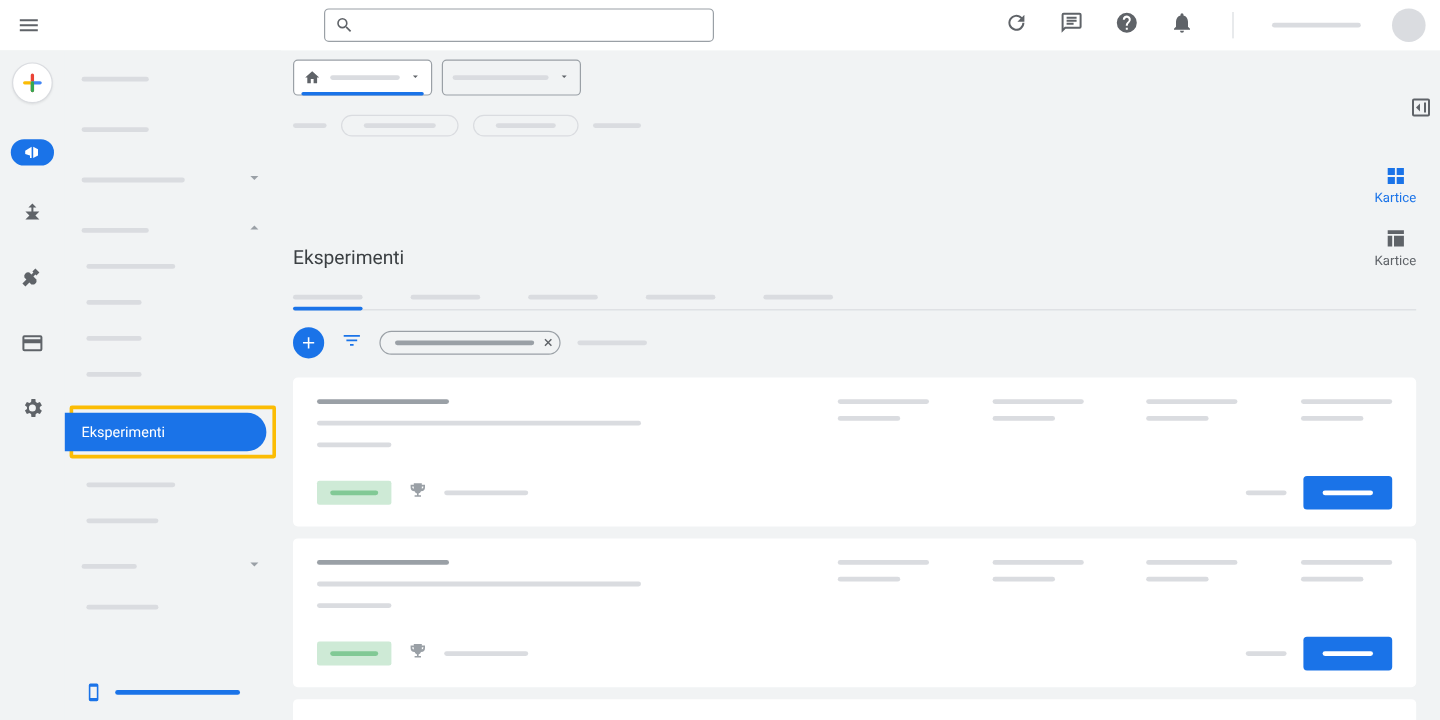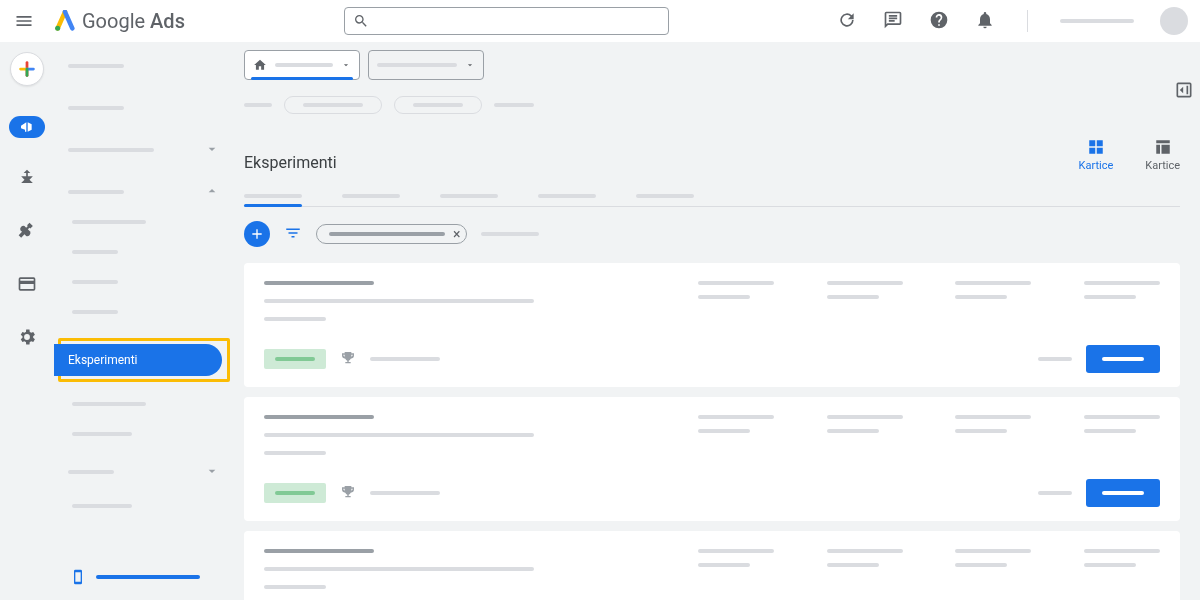--- a/index.html
+++ b/index.html
@@ -42,21 +42,21 @@
   .sel .sbar { height:4px; background:#dadce0; border-radius:2px; flex:1; }
   .sel .tri { margin-left:auto; color:#5f6368; }
   .sel.home::after { content:""; position:absolute; left:6px; right:6px; bottom:-1px; height:3px; background:#1a73e8; border-radius:2px; }
   .breadcrumbs { display:flex; gap:12px; align-items:center; margin-top:16px; }
   .pillchip { height:18px; border:1px solid #dadce0; border-radius:9px; padding:0 18px; display:flex; align-items:center; }
   .pillchip .pbar { height:4px; width:60px; background:#dadce0; border-radius:2px; }
   .crumb-bar { height:4px; background:#dadce0; border-radius:2px; }
   .collapse-icon { position:absolute; top:38px; right:6px; color:#5f6368; cursor:pointer; }
   .page-head { display:flex; align-items:flex-end; margin-top:24px; }
   .page-title { font-size:16px; color:#3c4043; font-weight:400; }
-  .view-switch { margin-left:auto; display:flex; gap:32px; }
+  .view-switch { margin-left:auto; display:flex; gap:18px;flex-direction:column; }
   .view-item { display:flex; flex-direction:column; align-items:center; gap:3px; font-size:11px; cursor:pointer; }
   .view-item.active { color:#1a73e8; }
   .view-item.inactive { color:#5f6368; }
   .tabs { display:flex; gap:40px; margin-top:14px; border-bottom:1px solid #dadce0; padding-bottom:0; }
   .tab { height:20px; display:flex; align-items:center; position:relative; }
   .tab .tbar { height:4px; background:#dadce0; border-radius:2px; }
   .tab.active::after { content:""; position:absolute; left:0; right:0; bottom:-1px; height:3px; background:#1a73e8; border-radius:2px; }
   .toolbar { display:flex; align-items:center; gap:14px; margin-top:14px; }
   .fab { width:26px; height:26px; border-radius:50%; background:#1a73e8; color:#fff; display:flex; align-items:center; justify-content:center; cursor:pointer; }
   .filter-icon { color:#1a73e8; cursor:pointer; }
@@ -87,28 +87,20 @@
 </style>
 </head>
 <body>
 
 <div class="header">
   <div class="hamburger-icon">
     <svg width="20" height="20" viewBox="0 0 24 24">
         <path fill="currentColor" d="M3 6h18v2H3V6zm0 5h18v2H3v-2zm0 5h18v2H3v-2z"></path>
       </svg>
   </div>
-  <div class="logo">
-    <svg width="22" height="22" viewBox="0 0 48 48">
-      <path d="M24 4 L8 40" stroke="#fbbc04" stroke-width="10" stroke-linecap="round"></path>
-      <path d="M24 4 L40 40" stroke="#4285f4" stroke-width="10" stroke-linecap="round"></path>
-      <circle cx="8" cy="40" r="5.5" fill="#34a853"></circle>
-    </svg>
-    <span class="logo-text"><span>Google</span> <b>Ads</b></span>
-  </div>
   <div class="search-wrap">
     <div class="search-box">
       <svg width="16" height="16" viewBox="0 0 24 24">
           <path fill="currentColor" d="M15.5 14h-.79l-.28-.27A6.471 6.471 0 0 0 16 9.5 6.5 6.5 0 1 0 9.5 16a6.47 6.47 0 0 0 4.23-1.57l.27.28v.79l5 5L20.49 19l-5-5zm-6 0C7.01 14 5 11.99 5 9.5S7.01 5 9.5 5 14 7.01 14 9.5 11.99 14 9.5 14z"></path>
         </svg>
     </div>
   </div>
   <div class="header-icons">
     <span class="icon">
       <svg width="20" height="20" viewBox="0 0 24 24">

